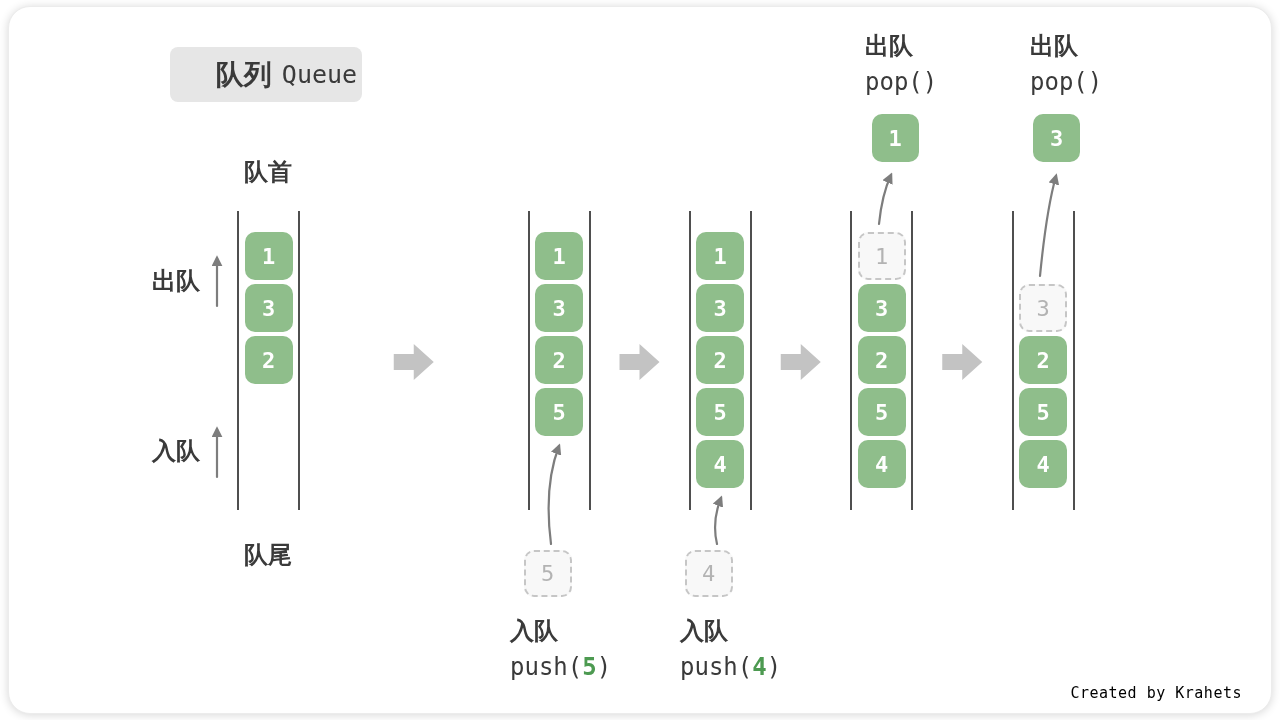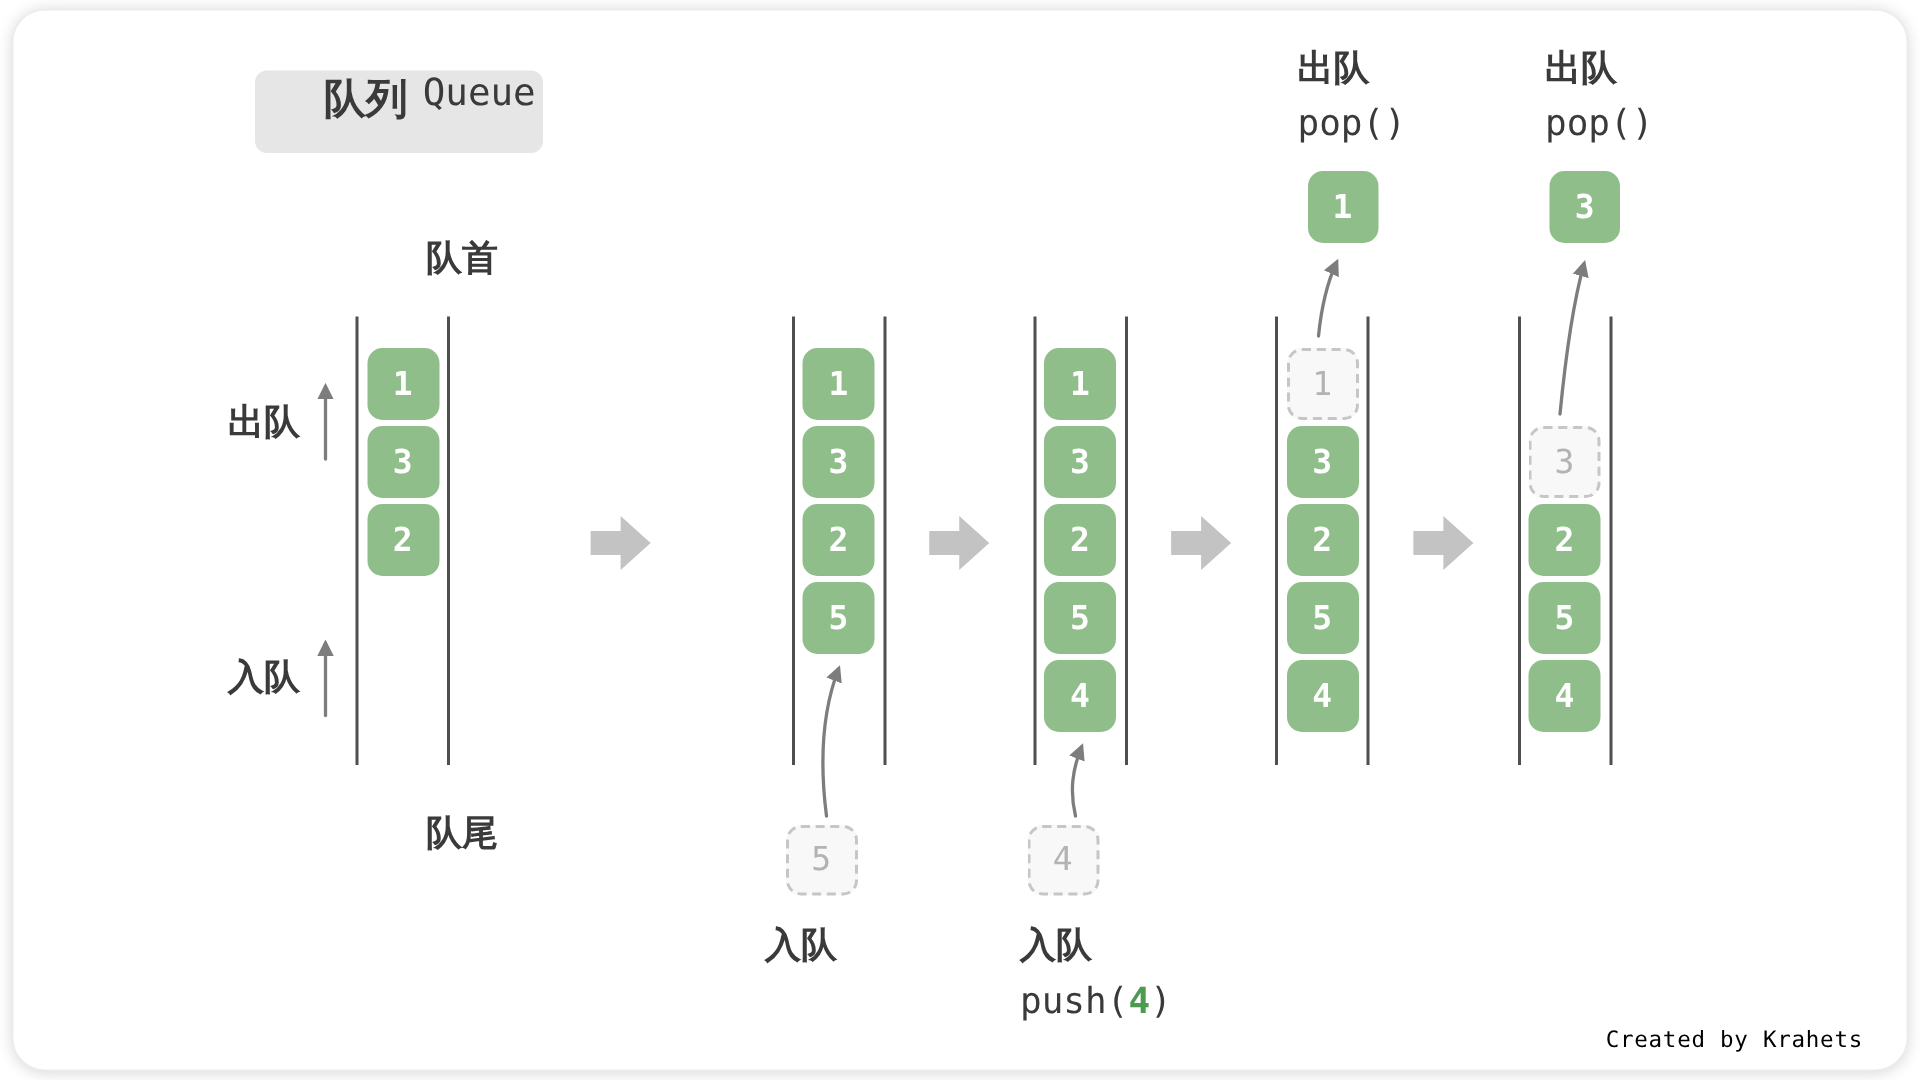--- a/index.html
+++ b/index.html
@@ -11,27 +11,27 @@
   .card {
     position: absolute; left: 8px; top: 6px; width: 1264px; height: 708px;
     background: #ffffff; border-radius: 22px;
     border: 1px solid #ececec;
     box-shadow: 0 1px 10px rgba(0,0,0,0.16);
   }
 
   .title-badge {
     position: absolute; left: 170px; top: 47px; width: 192px; height: 55px;
     background: #e6e6e6; border-radius: 8px;
-    display: flex; justify-content: center; gap: 10px; padding-left: 41px;
+    display: flex; align-items: center; justify-content: center; gap: 10px; padding-left: 41px;
   }
   .title-zh { font-size: 28px; font-weight: 700; color: #3a3a3a; }
   .title-en { font-family: "DejaVu Sans Mono", monospace; font-size: 25px; font-weight: 500; color: #3a3a3a; }
 
   .cjk-label { position: absolute; font-size: 24px; font-weight: 700; color: #3a3a3a; white-space: nowrap; }
-  .centered { transform: translateX(-50%); margin-left: 40px; }
+  .centered { transform: translateX(-50%); }
 
   .rail {
     position: absolute; top: 211px; height: 299px; width: 63px;
     border-left: 2px solid #4f4f4f; border-right: 2px solid #4f4f4f;
   }
 
   .qbox {
     position: absolute; width: 48px; height: 48px; border-radius: 10px;
     display: flex; align-items: center; justify-content: center;
     font-family: "DejaVu Sans Mono", monospace; font-size: 22px; font-weight: 700;
@@ -82,20 +82,21 @@
       <div class="qbox filled" style="left: 244.5px; top: 284px;">3</div>
       <div class="qbox filled" style="left: 244.5px; top: 336px;">2</div>
       <div class="rail" style="left: 527.5px;"></div>
       <div class="qbox filled" style="left: 535px; top: 232px;">1</div>
       <div class="qbox filled" style="left: 535px; top: 284px;">3</div>
       <div class="qbox filled" style="left: 535px; top: 336px;">2</div>
       <div class="qbox filled" style="left: 535px; top: 388px;">5</div>
       <div class="qbox dashed" style="left: 523.5px; top: 550px; height: 47px;">5</div>
       <div class="action" style="left: 510px; top: 612px;">
         <div class="action-zh">入队</div>
+        <div class="action-code"><span>push(</span><span class="action-arg">5</span><span>)</span></div>
       </div>
       <div class="rail" style="left: 688.5px;"></div>
       <div class="qbox filled" style="left: 696px; top: 232px;">1</div>
       <div class="qbox filled" style="left: 696px; top: 284px;">3</div>
       <div class="qbox filled" style="left: 696px; top: 336px;">2</div>
       <div class="qbox filled" style="left: 696px; top: 388px;">5</div>
       <div class="qbox filled" style="left: 696px; top: 440px;">4</div>
       <div class="qbox dashed" style="left: 684.5px; top: 550px; height: 47px;">4</div>
       <div class="action" style="left: 680px; top: 612px;">
         <div class="action-zh">入队</div>

